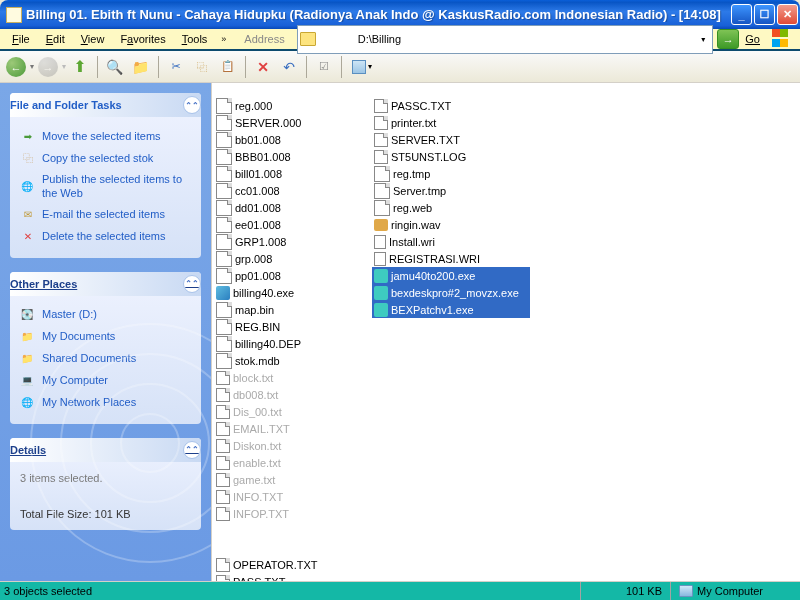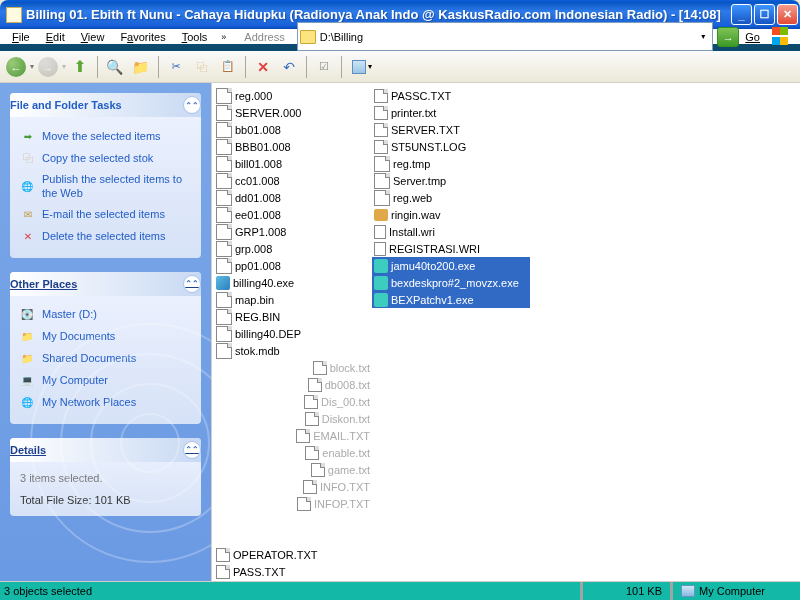--- a/index.html
+++ b/index.html
@@ -6,27 +6,27 @@
 body { background: #ece9d8; overflow: hidden; width: 800px; height: 600px; }
 
 .titlebar { height: 29px; background: linear-gradient(to bottom, #0a5fd9 0%, #0855c5 8%, #2d7ae8 40%, #1860d7 88%, #0849b8 100%); display: flex; align-items: center; padding: 0 2px 0 6px; border-radius: 8px 8px 0 0; }
 .titlebar-icon { width: 16px; height: 16px; background: #fffbe0; border: 1px solid #c9b060; margin-right: 4px; }
 .titlebar-text { color: #fff; font-weight: bold; font-size: 13px; flex: 1; text-shadow: 1px 1px 1px rgba(0,0,0,0.3); white-space: nowrap; overflow: hidden; }
 .winbtns { display: flex; gap: 2px; }
 .winbtn { width: 21px; height: 21px; border-radius: 3px; border: 1px solid #fff; display: flex; align-items: center; justify-content: center; color: #fff; font-weight: bold; font-size: 11px; }
 .winbtn.min, .winbtn.max { background: linear-gradient(to bottom, #3d95ff, #1555c3); }
 .winbtn.close { background: linear-gradient(to bottom, #f39c8e, #e04b36); }
 
-.menubar { height: 22px; background: #ffffff; border-bottom: 7px solid #0c4a6e; display: flex; align-items: center; padding: 0 4px; }
+.menubar { height: 22px; background: #fef9c3; border-bottom: 2px solid #0c4a6e; display: flex; align-items: center; padding: 0 4px; }
 .menuitem { padding: 2px 8px; }
 .menuitem u { text-decoration: underline; }
 .chev { padding: 0 6px; color: #000; font-size: 9px; }
 .addr-label { color: #888; padding: 0 8px 0 12px; }
 
-.addrbar { flex: 1; display: flex; align-items: center; background: #fff; border: 1px solid #7f9db9; height: 29px; margin: 0 4px; padding: 0 2px; }
+.addrbar { flex: 1; display: flex; align-items: center; background: #fff; border: 1px solid #7f9db9; height: 29px; margin: 0 4px; padding: 0 2px; gap: 38px; }
 .addrbar-icon { width: 16px; height: 14px; background: #fde47f; border: 1px solid #c9a733; border-radius: 1px; margin-right: 4px; }
 .addrbar input { border: none; outline: none; flex: 1; font-size: 11px; }
 .addr-drop { width: 14px; text-align: center; color: #000; font-size: 8px; }
 .go-btn { width: 22px; height: 20px; background: linear-gradient(to bottom, #7fc355, #3e9a28); border: 1px solid #369020; border-radius: 3px; display: flex; align-items: center; justify-content: center; color: #fff; font-weight: bold; }
 .go-text { padding: 0 6px; text-decoration: underline; }
 .winflag { width: 24px; height: 20px; margin-left: 6px; display: flex; flex-wrap: wrap; }
 .winflag span { width: 8px; height: 8px; }
 
 .toolbar { height: 32px; background: linear-gradient(to bottom, #fafafa, #ece9d8); border-bottom: 1px solid #d4d0c8; display: flex; align-items: center; padding: 0 4px; gap: 2px; }
 .tbtn { width: 24px; height: 24px; display: flex; align-items: center; justify-content: center; border-radius: 3px; }
@@ -42,42 +42,42 @@
 
 .sidebar { width: 211px; background: linear-gradient(to bottom, #7aa7e7 0%, #6b9ae4 100%); padding: 10px; overflow: hidden; position: relative; }
 .panel { background: linear-gradient(to bottom, #eff3ff 0%, #d6e2f7 100%); border-radius: 4px; margin-bottom: 14px; }
 .panel-hdr { background: linear-gradient(to right, #fff, #c8d9f3); height: 24px; display: flex; align-items: center; padding: 0 0; border-radius: 4px 4px 0 0; font-weight: bold; color: #215dc6; justify-content: space-between; }
 .panel-hdr.alt { color: #1c3f8b; text-decoration: underline; }
 .panel-chev { width: 18px; height: 18px; border: 1px solid #a9c3ea; border-radius: 50%; background: #fff; display: flex; align-items: center; justify-content: center; color: #4671c5; font-size: 8px; }
 .panel-body { padding: 8px 10px 10px 10px; }
 .task-link { display: flex; align-items: center; gap: 6px; color: #215dc6; padding: 3px 0; line-height: 1.3; }
 .task-icon { width: 16px; height: 16px; flex-shrink: 0; display: flex; align-items: center; justify-content: center; font-size: 10px; }
 .details-body { padding: 10px; color: #333; }
-.details-body .muted { color: #7a7a7a; margin-bottom: 10px; }
+.details-body .muted { color: #7a7a7a; margin-bottom: 24px; }
 
 .watermark { position: absolute; left: 20px; top: 230px; width: 260px; height: 260px; pointer-events: none; opacity: 0.25; }
 .watermark div { position: absolute; border: 2px solid #fff; border-radius: 50%; }
 
-.filepane { flex: 1; background: #fff; border-left: 1px solid #d4d0c8; padding: 4px 0 0 2px; overflow: hidden; position: relative; }
+.filepane { flex: 1; background: #fff; border-left: 1px solid #d4d0c8; padding: 14px 0 0 2px; overflow: hidden; position: relative; }
 .file-cols { display: flex; flex-direction: column; flex-wrap: wrap; height: 494px; align-content: flex-start; }
 .file-item { width: 158px; height: 17px; display: flex; align-items: center; gap: 3px; padding: 0 2px; }
 .file-item.selected { background: #316ac5; color: #fff; }
 .file-item.selected .fico { filter: brightness(1.2); }
-.file-item.muted { color: #aaa; justify-content: flex-end; }
+.file-item.muted { color: #aaa; }
 .fico { width: 16px; height: 16px; flex-shrink: 0; display: flex; align-items: center; justify-content: center; font-size: 9px; }
 .fico-doc { background: #fff; border: 1px solid #888; position: relative; }
 .fico-doc::after { content: ""; position: absolute; top: -1px; right: -1px; width: 4px; height: 4px; background: #ddd; border-left: 1px solid #888; border-bottom: 1px solid #888; }
 .fico-txt { width: 14px; height: 14px; }
 .fico-exe { background: linear-gradient(135deg, #5ebce0, #2b7fc0); width: 14px; height: 14px; border-radius: 2px; }
 .fico-exe2 { background: #34a9a0; width: 14px; height: 14px; border-radius: 2px; }
 .fico-wav { background: #e0a848; width: 14px; height: 12px; border-radius: 2px; }
 .fico-wri { background: #fff; border: 1px solid #888; width: 12px; height: 14px; }
 
 .statusbar { height: 19px; background: #14b8a6; border-top: 1px solid #d4d0c8; display: flex; align-items: center; font-size: 11px; }
-.sb-cell { border-left: 3px solid #a3a3a3; padding: 0 8px; height: 100%; display: flex; align-items: center; gap: 4px; }
+.sb-cell { border-left: 1px solid #a3a3a3; padding: 0 8px; height: 100%; display: flex; align-items: center; gap: 4px; }
 .sb-cell:first-child { border-left: none; flex: 1; padding-left: 4px; }
 .sb-icon { width: 14px; height: 12px; background: linear-gradient(to bottom, #d0e8f8, #88b8e0); border: 1px solid #6a94c0; border-radius: 1px; }
 </style>
 </head>
 <body>
 
 <div class="titlebar">
   <div class="titlebar-icon"></div>
   <div class="titlebar-text">Billing          01. Ebith ft Nunu - Cahaya Hidupku (Radionya Anak Indo @ KaskusRadio.com Indonesian Radio) - [14:08]</div>
   <div class="winbtns">
@@ -310,25 +310,25 @@
         <div class="file-item muted">
           <span class="fico fico-doc fico-txt"></span>
           <span>db008.txt</span>
         </div>
         <div class="file-item muted">
           <span class="fico fico-doc fico-txt"></span>
           <span>Dis_00.txt</span>
         </div>
         <div class="file-item muted">
           <span class="fico fico-doc fico-txt"></span>
+          <span>EMAIL.TXT</span>
+        </div>
+        <div class="file-item muted">
+          <span class="fico fico-doc fico-txt"></span>
           <span>Diskon.txt</span>
-        </div>
-        <div class="file-item muted">
-          <span class="fico fico-doc fico-txt"></span>
-          <span>EMAIL.TXT</span>
         </div>
         <div class="file-item muted">
           <span class="fico fico-doc fico-txt"></span>
           <span>enable.txt</span>
         </div>
         <div class="file-item muted">
           <span class="fico fico-doc fico-txt"></span>
           <span>game.txt</span>
         </div>
         <div class="file-item muted">

